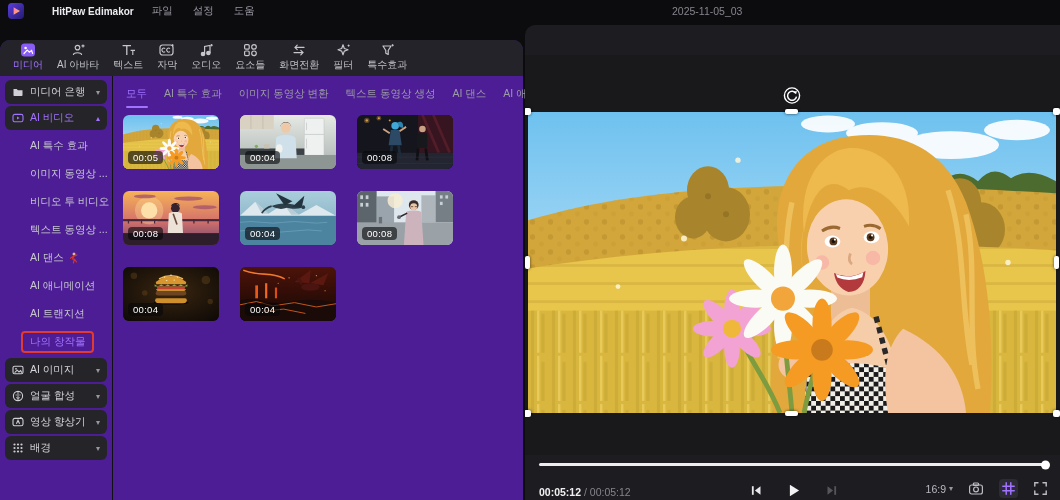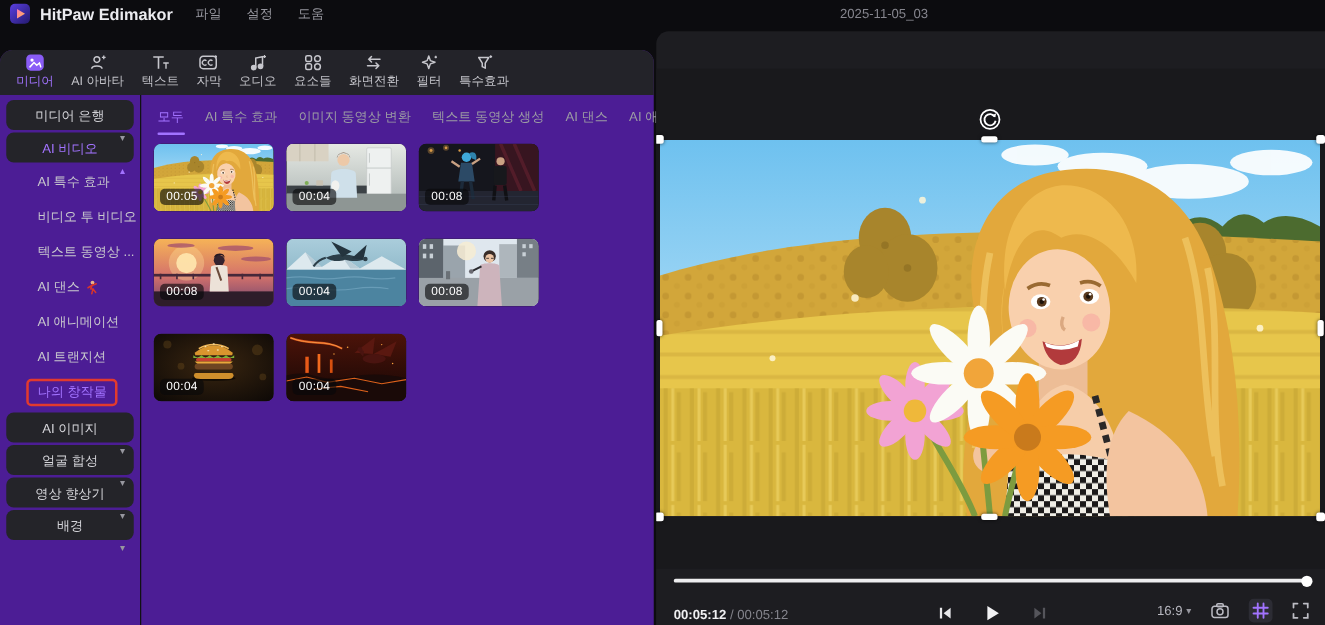--- a/index.html
+++ b/index.html
@@ -10,59 +10,59 @@
     -webkit-font-smoothing:antialiased;
   }
   svg { display:block; }
 
   
   .titlebar { position:absolute; top:0; left:0; width:100%; height:22px;
     display:flex; align-items:center; padding-left:8px; }
   .logo { width:16px; height:16px; border-radius:4px;
     background:linear-gradient(135deg,#5a3fe0,#241a6e); margin-right:8px;
     display:flex; align-items:center; justify-content:center; }
-  .app-name { font-size:13px; font-weight:bold; color:#ececf0; margin-right:18px; }
+  .app-name { font-size:10px; font-weight:bold; color:#ececf0; margin-right:18px;margin-left:20px; }
   .menu-item { font-size:10.5px; color:#97979f; margin-right:20px; cursor:default; }
   .project-name { position:absolute; left:672px; top:5px; font-size:10.5px; color:#85858d; }
 
   
   .left-panel { position:absolute; top:24px; left:0; width:523px; bottom:0;
     background:#4c1d95; border-radius:10px 10px 0 0;margin-top:16px; }
   .ribbon { height:36px; background:#232329; border-radius:10px 10px 0 0;
     display:flex; align-items:flex-end; padding:0 4px 2px 6px; }
   .ribbon-tab { display:flex; flex-direction:column; align-items:center;
     justify-content:flex-end; padding:2px 7px; gap:1px; cursor:pointer; }
   .ribbon-tab .rt-label { font-size:10px; color:#c2c2c8; white-space:nowrap; }
   .ribbon-tab.active .rt-label { color:#a273ff; }
   .rt-icon { height:15px; display:flex; align-items:center; }
 
   .sidebar { position:absolute; top:36px; left:0; width:112px; bottom:0; padding-top:2px; overflow:hidden; }
   .side-group { height:24px; margin:2px 5px; background:#242429; border-radius:6px;
     display:flex; align-items:center; padding:0 7px; gap:6px; font-size:10.5px;
-    color:#d4d4d9; cursor:pointer; white-space:nowrap;flex-direction:column; }
+    color:#d4d4d9; cursor:pointer; white-space:nowrap; }
   .side-group.active { color:#a273ff; }
   .side-group .chev { margin-left:auto; font-size:8px; color:#97979f; }
   .side-group.active .chev { color:#a273ff; }
   .side-sub { height:28px; display:flex; align-items:center; padding-left:30px;
     font-size:10.5px; color:#c8c8cd; cursor:pointer; white-space:nowrap; gap:4px; }
   .side-sub.highlight span.hl-box { border:2px solid #e23a2e; border-radius:4px;
     padding:2px 7px; color:#a273ff; margin-left:-9px; }
 
   .content { position:absolute; top:36px; left:112px; right:0; bottom:0;
     border-left:1px solid #111115; }
   .lib-tabs { display:flex; align-items:flex-start; gap:17px; padding:11px 10px 0 13px;
     font-size:10.5px; color:#9c9ca4; }
   .lib-tab { cursor:pointer; position:relative; padding-bottom:7px; white-space:nowrap; }
   .lib-tab.active { color:#a273ff; }
   .lib-tab.active::after { content:""; position:absolute; left:50%; bottom:0;
     transform:translateX(-50%); width:22px; height:2px; border-radius:1px; background:#a273ff; }
   .lib-more { margin-left:auto; cursor:pointer; padding-bottom:6px; }
 
   .thumb-grid { padding:7px 10px 0 10px; display:grid;
-    grid-template-columns:repeat(3,96px); gap:22px 10px; }
+    grid-template-columns:repeat(3,96px); gap:22px 21px; }
   .thumb { width:96px; height:54px; border-radius:6px; overflow:hidden;
     position:relative; background:#222; cursor:pointer; }
   .thumb svg.art { width:96px; height:54px; }
   .badge { position:absolute; left:5px; bottom:5px; background:rgba(8,8,10,.62);
     color:#fff; font-size:9.5px; padding:1px 5px; border-radius:4px; letter-spacing:.3px; }
 
   .path-bar { position:absolute; left:13px; right:8px; bottom:8px; height:26px;
     display:flex; align-items:center; gap:11px; }
   .path-input { width:348px; height:26px; background:#232328; border:1px solid #3d3d44;
     border-radius:14px; color:#cfcfd5; font-size:10.5px; display:flex; align-items:center;
@@ -525,20 +525,23 @@
           <rect x="1" y="2.4" width="10" height="7.4" rx="1.8"></rect>
           <path d="M5,4.6 L7.6,6.1 L5,7.6 Z" fill="#a273ff" stroke="none"></path>
         </svg>
       <span>AI 비디오</span>
       <span class="chev">▴</span>
     </div>
     <div class="side-sub">
         <span>AI 특수 효과</span>
       </div>
     <div class="side-sub">
+        <span>이미지 동영상 ...</span>
+      </div>
+    <div class="side-sub">
         <span>비디오 투 비디오</span>
       </div>
     <div class="side-sub">
         <span>텍스트 동영상 ...</span>
       </div>
     <div class="side-sub">
       <span>AI 댄스</span>
       <svg width="11" height="12" viewBox="0 0 11 12">
           <circle cx="6" cy="2" r="1.5" fill="#e8b48a"></circle>
           <path d="M6,3.6 L4.6,7 L6.4,7.2 L5.4,11 M6,4.2 L9,3 M5,4.6 L2.4,6.2 M6.4,7.2 L8.6,10" stroke="#d8352a" stroke-width="1.2" fill="none" stroke-linecap="round"></path>

